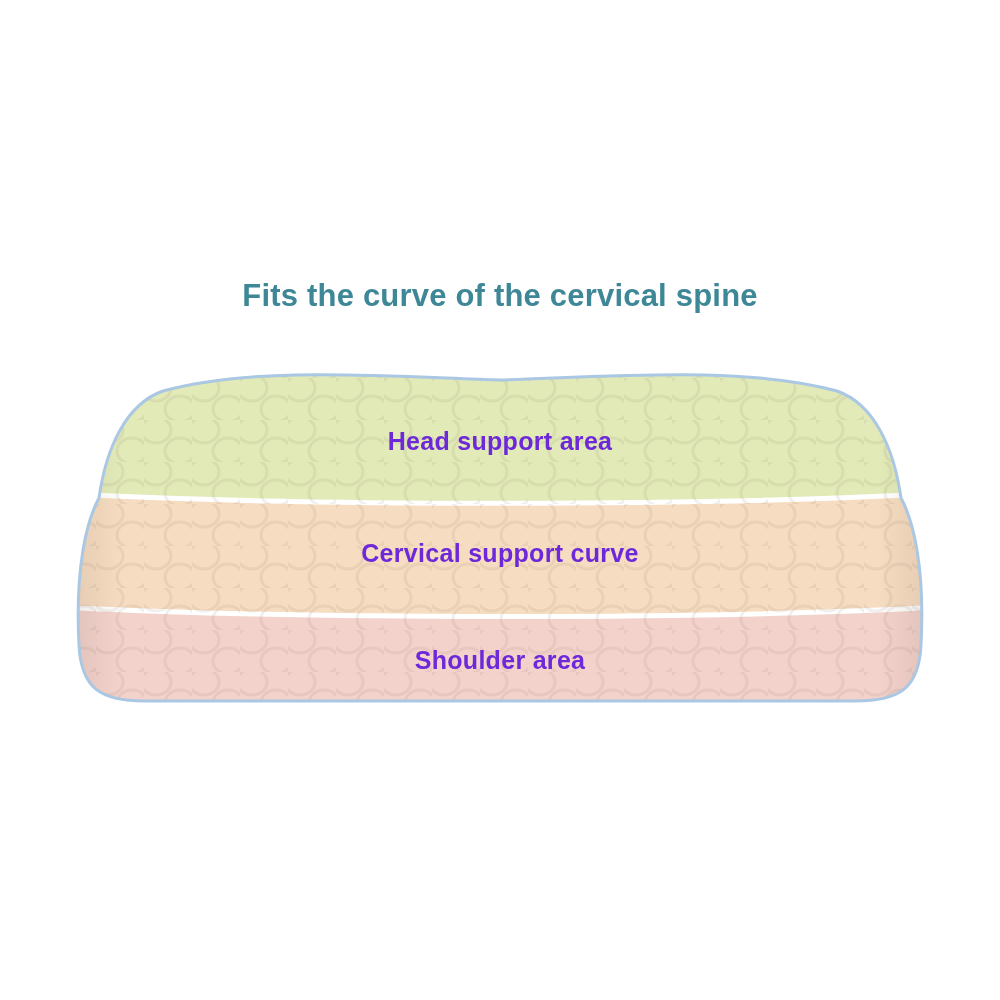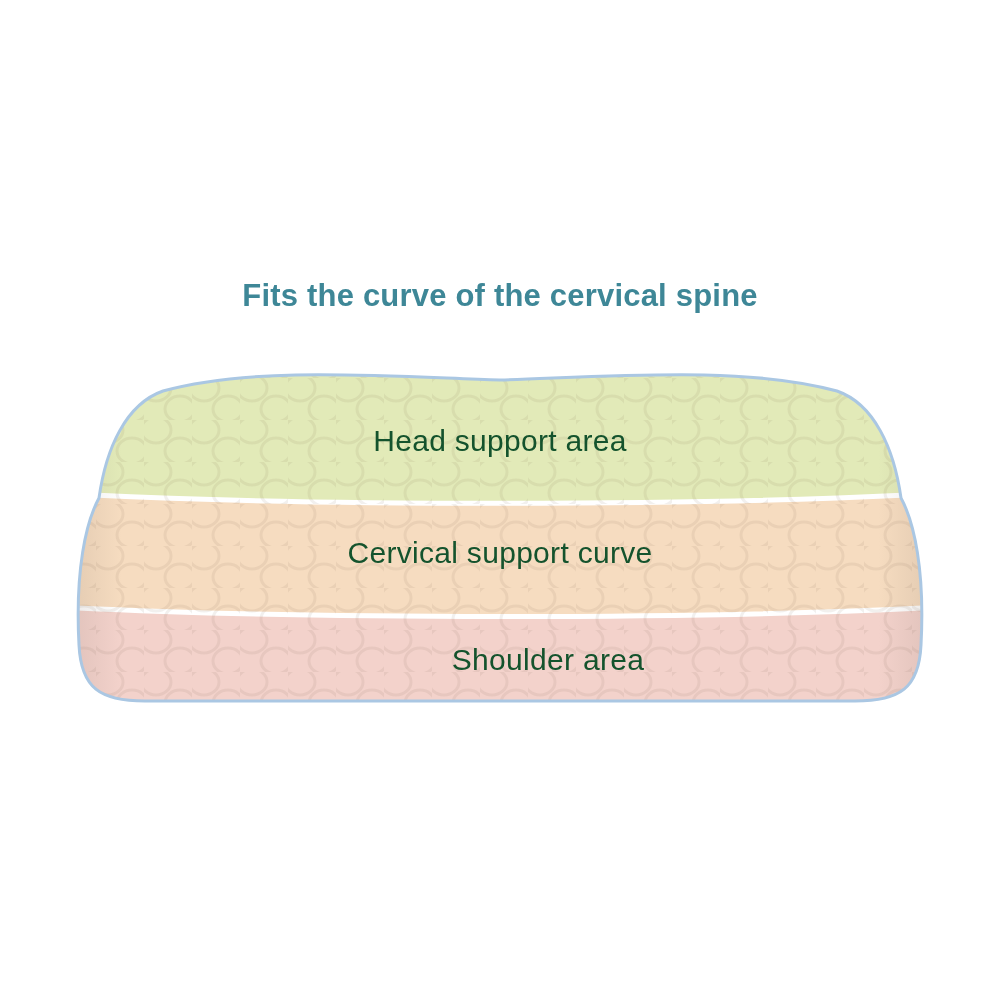--- a/index.html
+++ b/index.html
@@ -28,28 +28,29 @@
   }
   .pillow-svg {
     position: absolute;
     top: 0;
     left: 0;
   }
   .zone-label {
     position: absolute;
     left: 50%;
     transform: translate(-50%, -50%);
-    font-size: 30px;
-    color: #14532d;
+    font-size: 25px;
+    color: #6d28d9;
     white-space: nowrap;
     letter-spacing: 0.3px;
+    font-weight: bold;
   }
   .zone-label.head     { top: 441px; }
   .zone-label.cervical { top: 553px; }
-  .zone-label.shoulder { top: 660px; margin-left: 48px; }
+  .zone-label.shoulder { top: 660px; }
 </style>
 </head>
 <body>
 
 <div class="canvas">
 
   <div class="title">Fits the curve of the cervical spine</div>
 
   <svg class="pillow-svg" width="1000" height="1000" viewBox="0 0 1000 1000">
     <defs>

